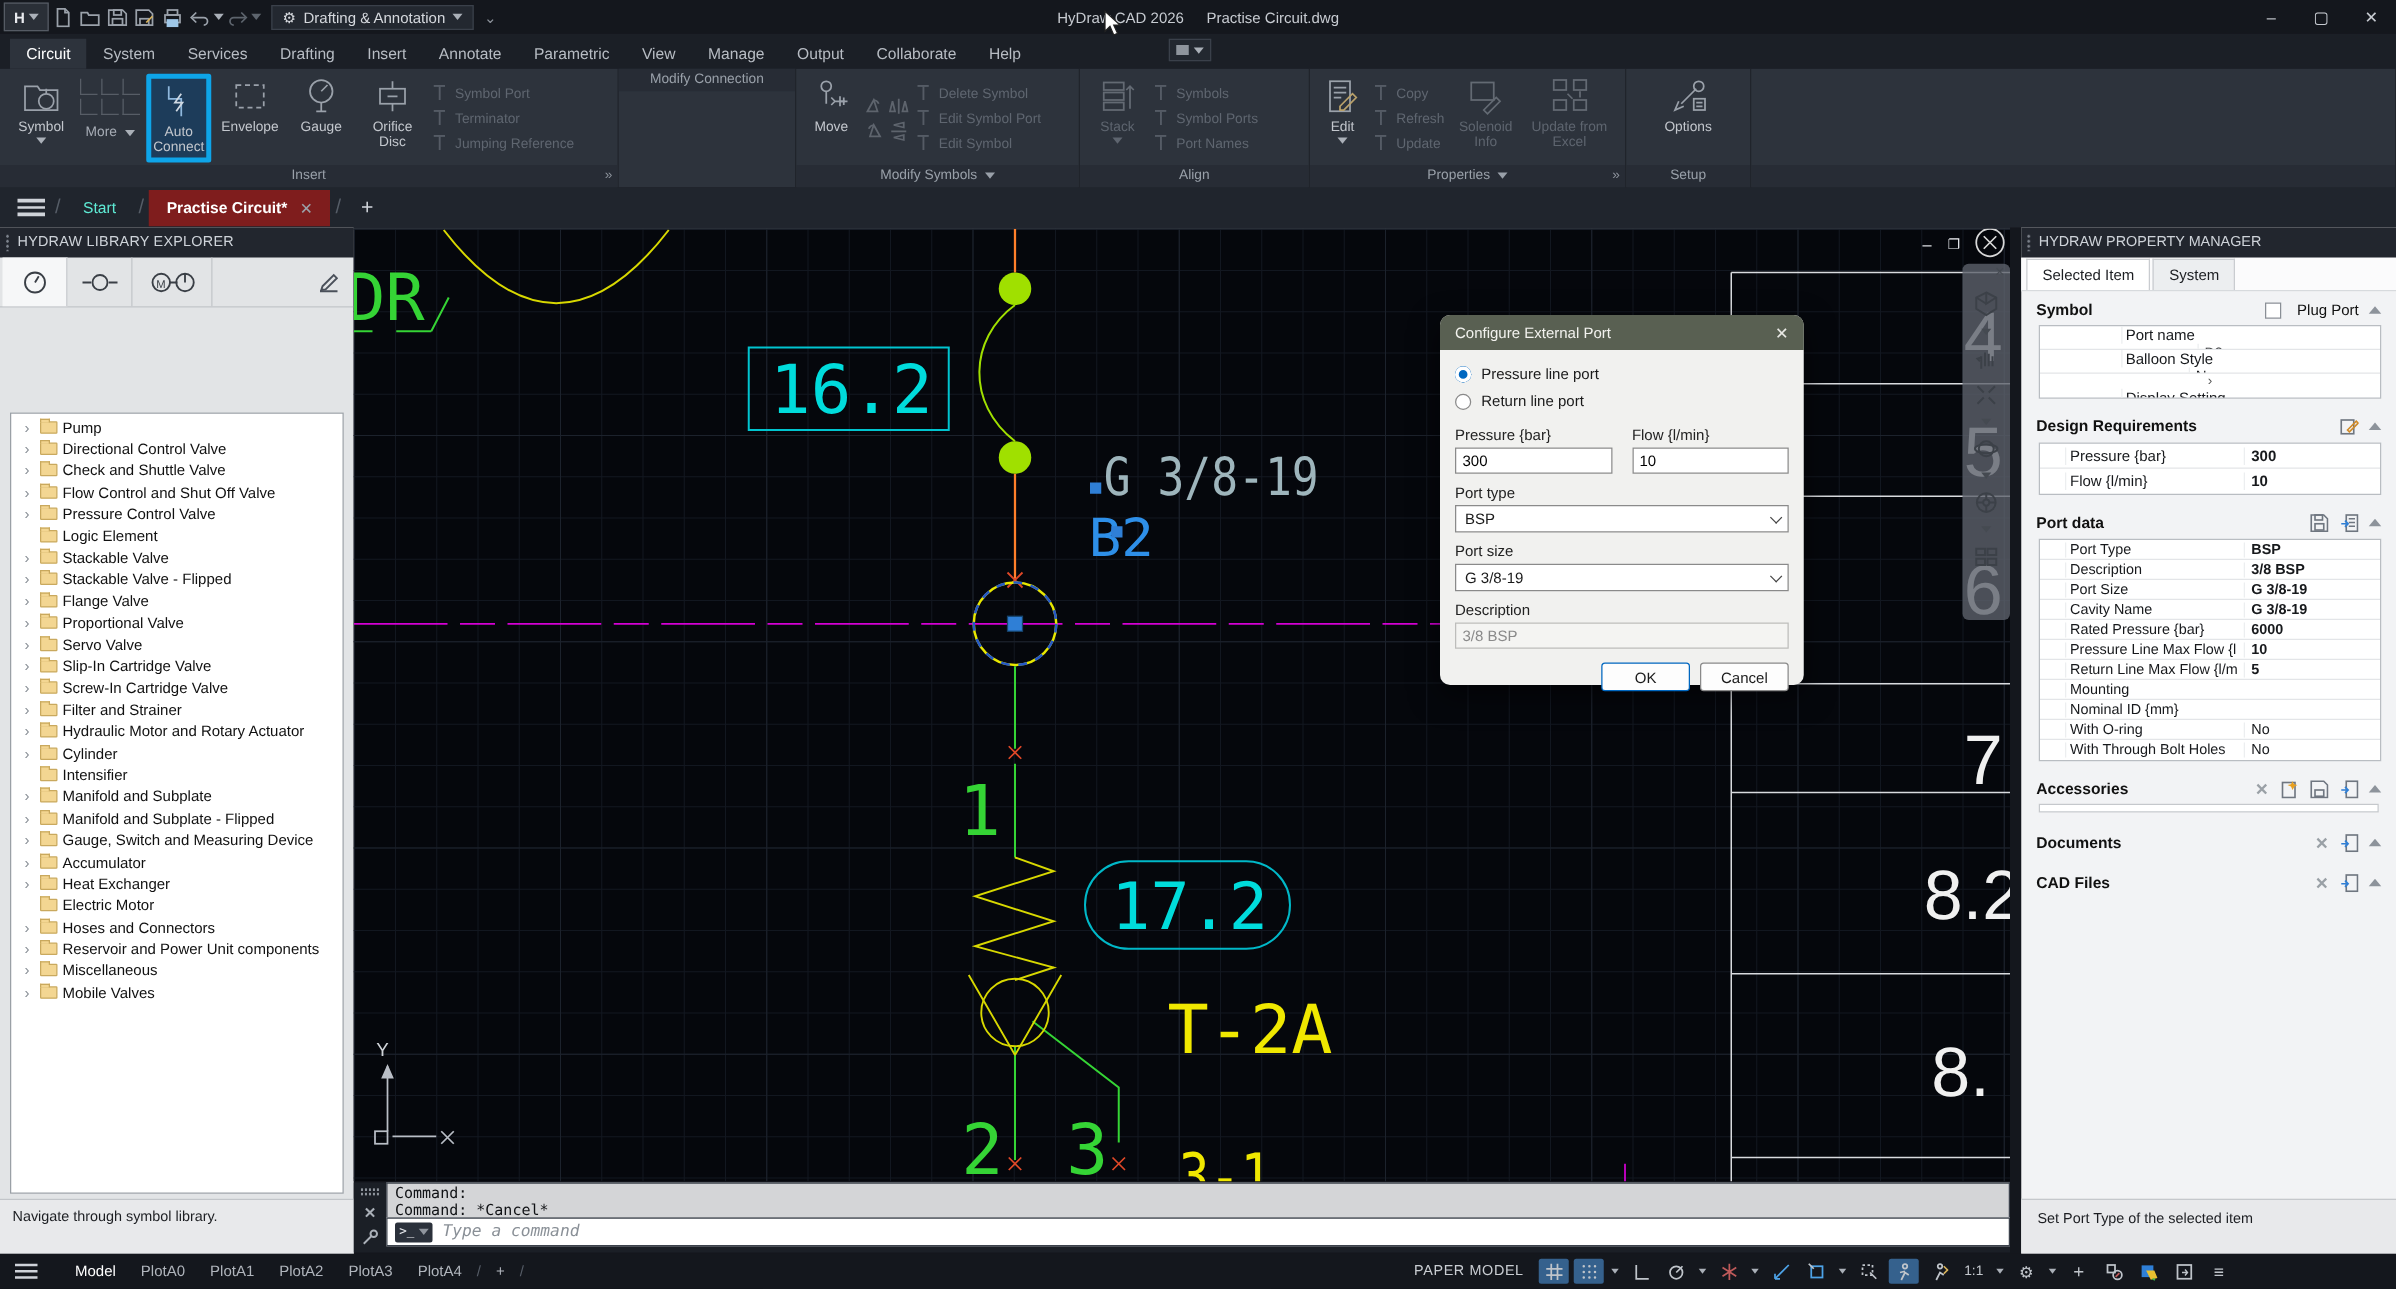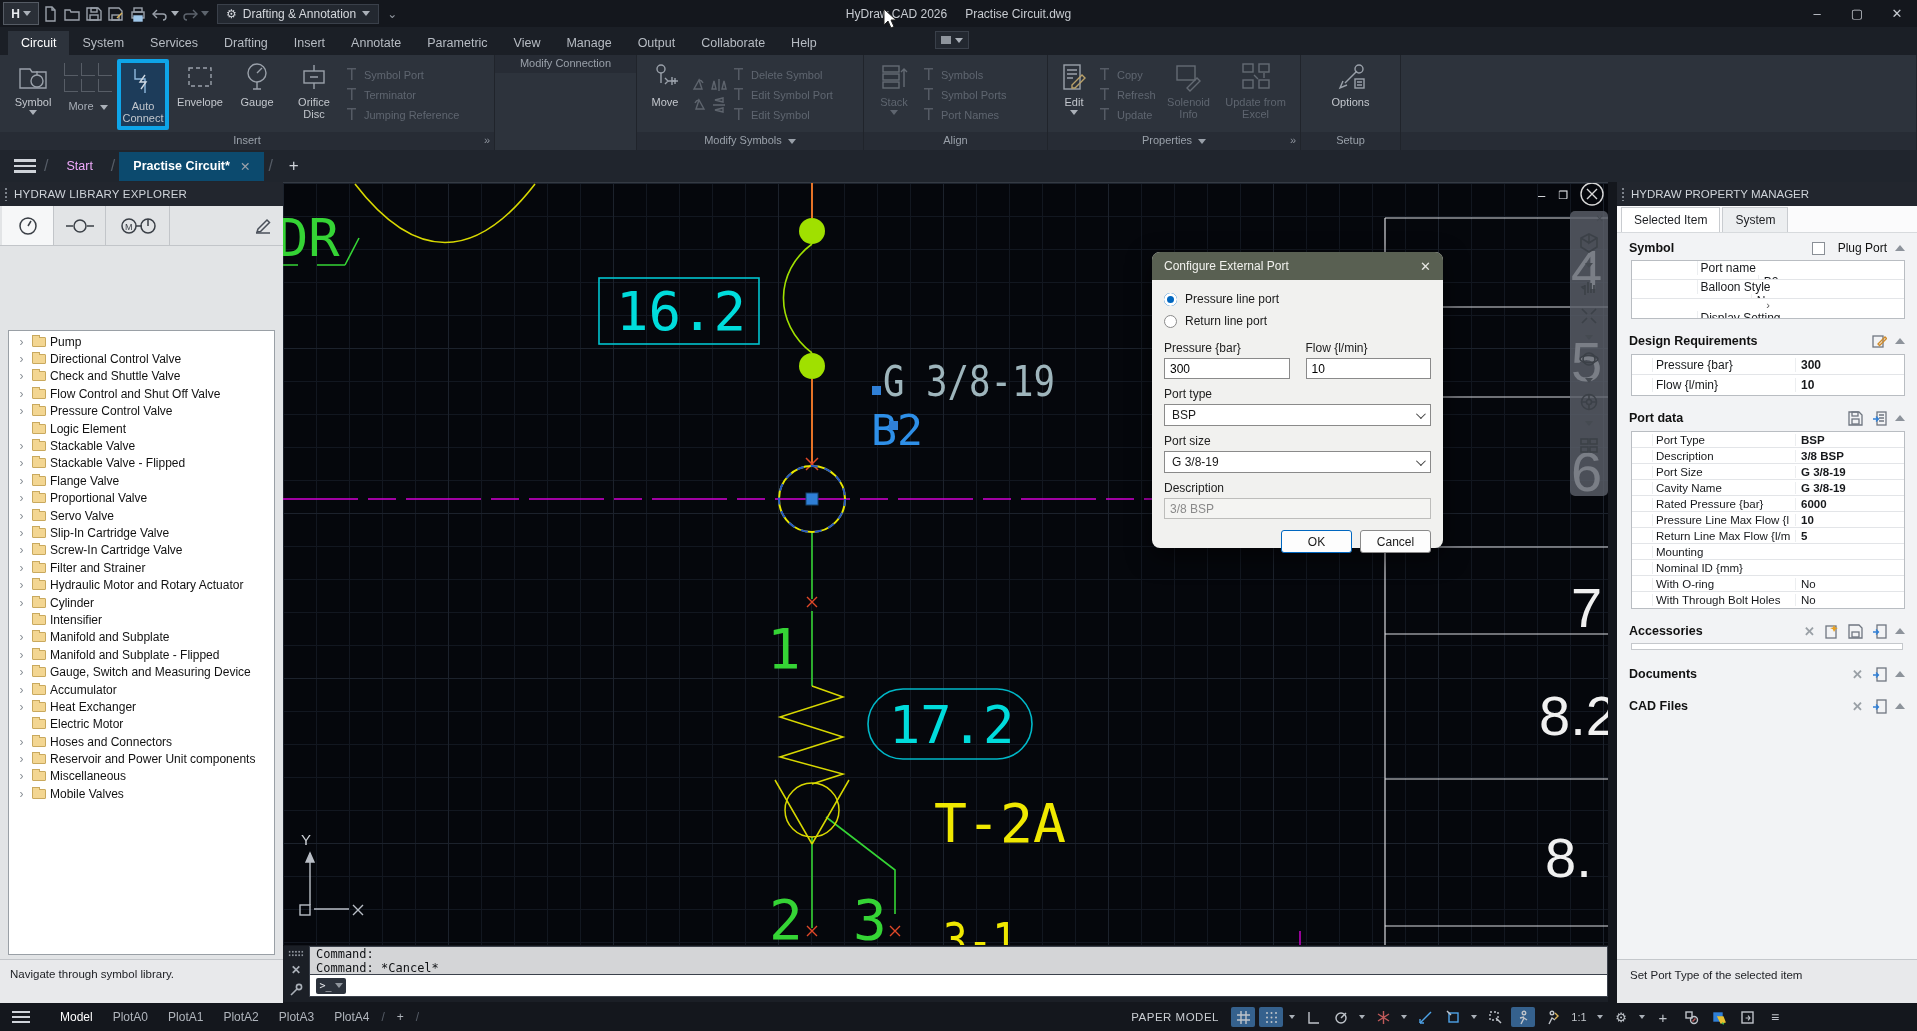--- a/index.html
+++ b/index.html
@@ -53,22 +53,22 @@
   .minigrid { display:grid; grid-template-columns:repeat(3,14px); grid-auto-rows:13px; gap:3px; padding-top:4px; }
   .mini { border:1px solid #6a7079; border-top:none; border-right:none; opacity:.7; }
   .minigrid2 { display:grid; grid-template-columns:repeat(2,16px); grid-auto-rows:16px; gap:4px; align-content:center; }
   .morecol { display:flex; flex-direction:column; align-items:center; color:#a6acb5; font-size:11px; }
   .vdd { display:inline-block; margin-left:3px; }
 
   
   #doctabs { position:absolute; left:0; top:150px; width:1917px; height:32px; background:#20252d; display:flex; align-items:center; }
   #doctabs .burger { width:40px; display:flex; flex-direction:column; gap:3px; padding-left:14px; }
   #doctabs .burger i { width:22px; height:2.5px; background:#cfd3d9; }
-  .dtab { padding:7px 14px; font-size:12.5px; color:#f0abfc; }
-  .dtab.active { background:#0c4a6e; color:#ffffff; font-weight:bold; display:flex; gap:10px; align-items:center; }
+  .dtab { padding:7px 14px; font-size:12.5px; color:#5eead4; }
+  .dtab.active { background:#7f1d1d; color:#ffffff; font-weight:bold; display:flex; gap:10px; align-items:center; }
   .dtab .x { color:#9ba1a9; font-weight:normal; }
   .dplus { color:#cfd3d9; font-size:17px; padding:0 12px; }
 
   
   #libpanel { position:absolute; left:0; top:182px; width:283px; height:821px; background:#e2e4e6; }
   #libhead { height:24px; background:#22262e; color:#ced3d9; font-size:11.5px; display:flex; align-items:center; padding-left:14px; letter-spacing:.2px; }
   .griph { position:absolute; left:4px; top:5px; width:4px; height:14px;
     background:radial-gradient(#7d838c 1px, transparent 1.2px); background-size:4px 4px; }
   #libtabs { height:40px; border-bottom:1px solid #c2c5c9; display:flex; align-items:stretch; padding-left:2px; }
   .ltab { width:52px; border-right:1px solid #c2c5c9; display:flex; align-items:center; justify-content:center; }
@@ -872,20 +872,21 @@
           <circle cx="10" cy="4" r="2.6" stroke="#aab0b8" fill="none" stroke-width="1.6"></circle>
         </svg>
     </div>
     <div id="cmdbody">
       <div id="cmdhist">
         <div>Command:</div>
         <div>Command: *Cancel*</div>
       </div>
       <div id="cmdinput">
         <span id="prompt">&gt;_<span class="cdown" style="border-top-color:#8f959d"></span></span>
+        <input type="text" placeholder="Type a command" style="">
       </div>
     </div>
   </div>
 
   <div id="proppanel">
     <div id="prophead">
       <span class="griph"></span>
       <span>HYDRAW PROPERTY MANAGER</span>
     </div>
     <div id="proptabs">

